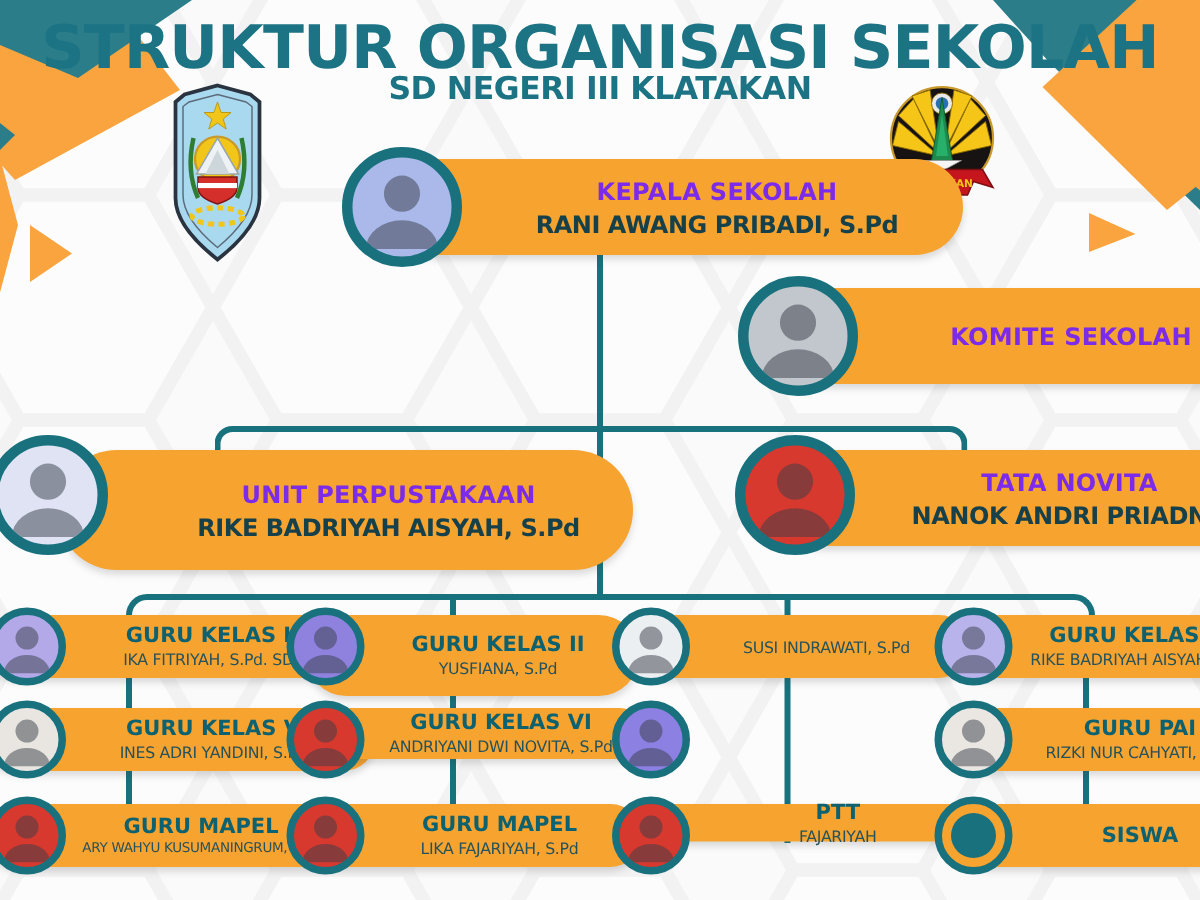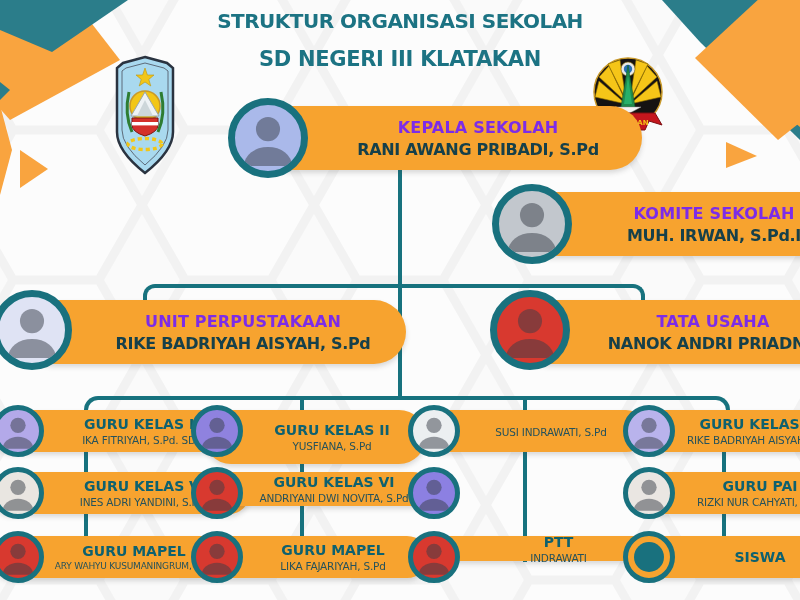--- a/index.html
+++ b/index.html
@@ -13,21 +13,21 @@
 
   
   #bg-pattern{position:absolute;inset:0;opacity:.5;}
 
   
   #decor{position:absolute;inset:0;pointer-events:none;z-index:1;}
 
   
   .title{
     position:absolute;left:0;right:0;top:9;text-align:center;z-index:3;
-    font-weight:800;font-size:20px;letter-spacing:-.5px;color:#1c7383;
+    font-weight:800;font-size:40px;letter-spacing:-.5px;color:#1c7383;
     top:9px;
   }
   .subtitle{
     position:absolute;left:0;right:0;top:47px;text-align:center;z-index:3;
     font-weight:800;font-size:21px;letter-spacing:-.3px;color:#1c7383;
   }
 
   
   .conn-v{position:absolute;width:4px;background:#17727E;z-index:2;}
   .conn-h{position:absolute;border:4px solid #17727E;border-bottom:none;z-index:2;background:transparent;}
@@ -134,42 +134,41 @@
   </div>
   <div class="avatar lg" style="left: 228px; top: 98px; background: rgb(170, 185, 234);">
     <svg viewBox="0 0 52 52">
         <circle cx="26" cy="19" r="9.5" fill="rgba(55,62,72,.5)"></circle>
         <path d="M7,48 a19,15 0 0 1 38,0 z" fill="rgba(55,62,72,.5)"></path>
       </svg>
   </div>
 
   <div class="pill" style="left:520px;top:192px;width:300px;height:64px;padding-left:44px">
     <div class="role-lg">KOMITE SEKOLAH</div>
-    <div class="name-lg">MUH. IRWAN, S.Pd.I</div>
   </div>
   <div class="avatar lg" style="left: 492px; top: 184px; background: rgb(194, 199, 205);">
     <svg viewBox="0 0 52 52">
         <circle cx="26" cy="19" r="9.5" fill="rgba(55,62,72,.5)"></circle>
         <path d="M7,48 a19,15 0 0 1 38,0 z" fill="rgba(55,62,72,.5)"></path>
       </svg>
   </div>
 
-  <div class="pill" style="left:22px;top:300px;width:326px;height:64px;padding-left:58px">
+  <div class="pill" style="left:38px;top:300px;width:326px;height:80px;padding-left:58px">
     <div class="role-lg">UNIT PERPUSTAKAAN</div>
     <div class="name-lg">RIKE BADRIYAH AISYAH, S.Pd</div>
   </div>
   <div class="avatar lg" style="left: -8px; top: 290px; background: rgb(223, 227, 244);">
     <svg viewBox="0 0 52 52">
         <circle cx="26" cy="19" r="9.5" fill="rgba(55,62,72,.5)"></circle>
         <path d="M7,48 a19,15 0 0 1 38,0 z" fill="rgba(55,62,72,.5)"></path>
       </svg>
   </div>
 
   <div class="pill" style="left:518px;top:300px;width:302px;height:64px;padding-left:44px">
-    <div class="role-lg">TATA USAHA</div>
+    <div class="role-lg">TATA NOVITA</div>
     <div class="name-lg">NANOK ANDRI PRIADNO</div>
   </div>
   <div class="avatar lg" style="left: 490px; top: 290px; background: rgb(216, 57, 47);">
     <svg viewBox="0 0 52 52">
         <circle cx="26" cy="19" r="9.5" fill="rgba(55,62,72,.5)"></circle>
         <path d="M7,48 a19,15 0 0 1 38,0 z" fill="rgba(55,62,72,.5)"></path>
       </svg>
   </div>
 
   <div class="pill" style="left:-10px;top:410px;width:210px;height:42px;padding-left:44px">
@@ -272,21 +271,21 @@
   </div>
   <div class="avatar sm" style="left: 191px; top: 531px; background: rgb(216, 57, 47);">
     <svg viewBox="0 0 52 52">
         <circle cx="26" cy="19" r="9.5" fill="rgba(55,62,72,.5)"></circle>
         <path d="M7,48 a19,15 0 0 1 38,0 z" fill="rgba(55,62,72,.5)"></path>
       </svg>
   </div>
 
   <div class="pill" style="left:425px;top:536px;width:199px;height:25px;padding-left:34px">
     <div class="role-sm">PTT</div>
-    <div class="name-sm">INDRAWATI</div>
+    <div class="name-sm">FAJARIYAH</div>
   </div>
   <div class="avatar sm" style="left: 408px; top: 531px; background: rgb(216, 57, 47);">
     <svg viewBox="0 0 52 52">
         <circle cx="26" cy="19" r="9.5" fill="rgba(55,62,72,.5)"></circle>
         <path d="M7,48 a19,15 0 0 1 38,0 z" fill="rgba(55,62,72,.5)"></path>
       </svg>
   </div>
 
   <div class="pill" style="left:636px;top:536px;width:180px;height:42px;padding-left:34px">
     <div class="role-sm">SISWA</div>

